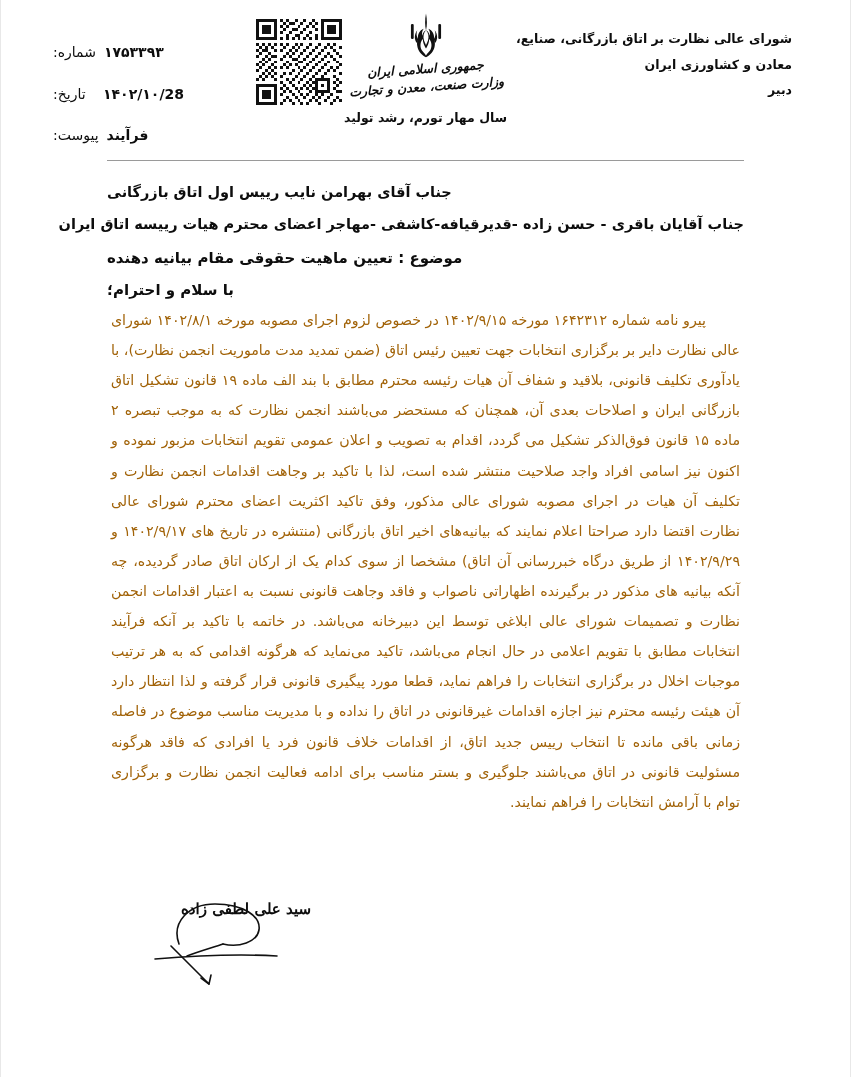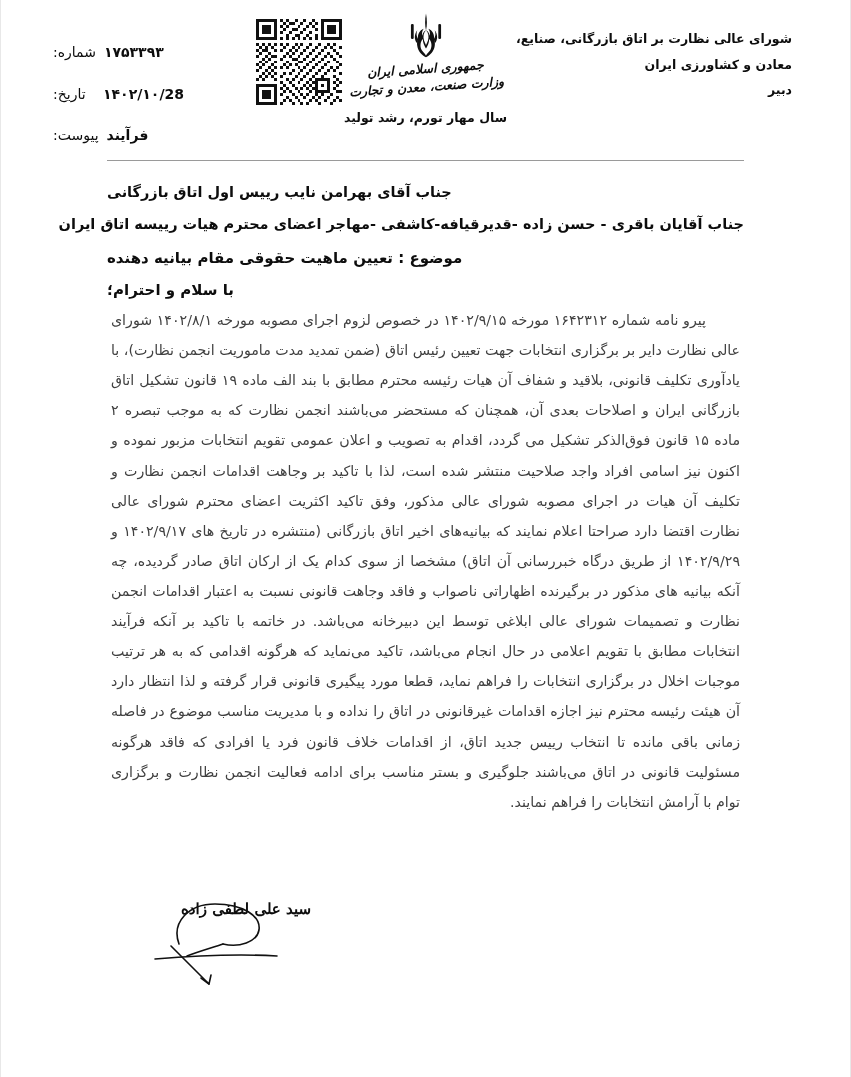--- a/index.html
+++ b/index.html
@@ -161,21 +161,21 @@
   .body-text {
     position: absolute;
     top: 305px;
     right: 110px;
     left: 110px;
     font-size: 14.2px;
     line-height: 2.12;
     text-align: justify;
     text-justify: inter-word;
     text-indent: 34px;
-    color: #404040;
+    color: #a16207;
     font-family: "DejaVu Sans", "Liberation Sans", sans-serif;
   }
 
   
   .signature {
     position: absolute;
     top: 900px;
     left: 0;
     right: 0;
     height: 110px;

